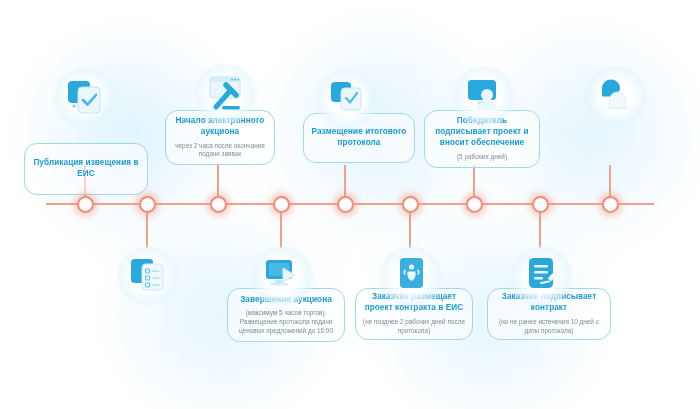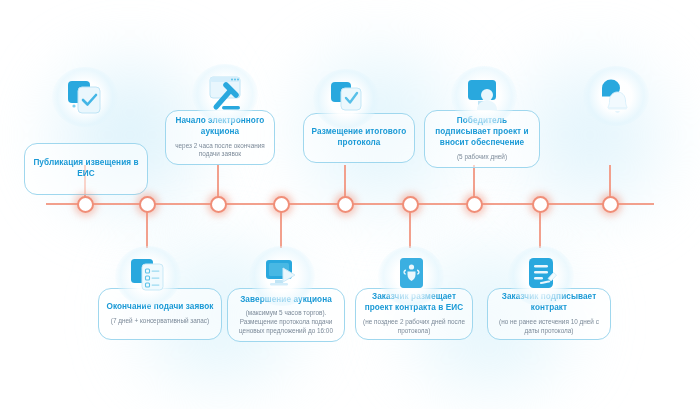--- a/index.html
+++ b/index.html
@@ -219,24 +219,20 @@
       <rect x="6" y="5" width="22" height="24" rx="3.5" fill="#29a8de"></rect>
       <rect x="17" y="10" width="21" height="26" rx="3.5" fill="#f0fafe" stroke="#c8e9f7" stroke-width="1"></rect>
       <rect x="20.5" y="15" width="4" height="4" rx="1" fill="none" stroke="#5cc2e8" stroke-width="1.1"></rect>
       <rect x="20.5" y="22" width="4" height="4" rx="1" fill="none" stroke="#5cc2e8" stroke-width="1.1"></rect>
       <rect x="20.5" y="29" width="4" height="4" rx="1" fill="none" stroke="#5cc2e8" stroke-width="1.1"></rect>
       <rect x="26.5" y="16.4" width="8" height="1.4" rx="0.7" fill="#9bdaf1"></rect>
       <rect x="26.5" y="23.4" width="8" height="1.4" rx="0.7" fill="#9bdaf1"></rect>
       <rect x="26.5" y="30.4" width="8" height="1.4" rx="0.7" fill="#9bdaf1"></rect>
     </svg>
   </div>
-  <div class="card" style="left:98px; top:288px; width:124px; height:52px;">
-    <div class="card-title">Окончание подачи заявок</div>
-    <div class="card-sub">(7 дней + консервативный запас)</div>
-  </div>
 
   <div class="icon-wrap" style="left:254px; top:250px;">
     <svg width="46" height="44" viewBox="0 0 46 44">
       <rect x="7" y="6" width="26" height="19" rx="3" fill="#29a8de"></rect>
       <rect x="10" y="9" width="20" height="13" rx="1.5" fill="#63c4ea" opacity="0.55"></rect>
       <rect x="16" y="26" width="8" height="3.5" fill="#bfe4f5"></rect>
       <rect x="11" y="29" width="18" height="2.6" rx="1.3" fill="#d3edfa"></rect>
       <path d="M24 14 l12 7 l-12 7 z" fill="#eaf7fd" stroke="#cdeaf8" stroke-width="1" stroke-linejoin="round"></path>
     </svg>
   </div>

